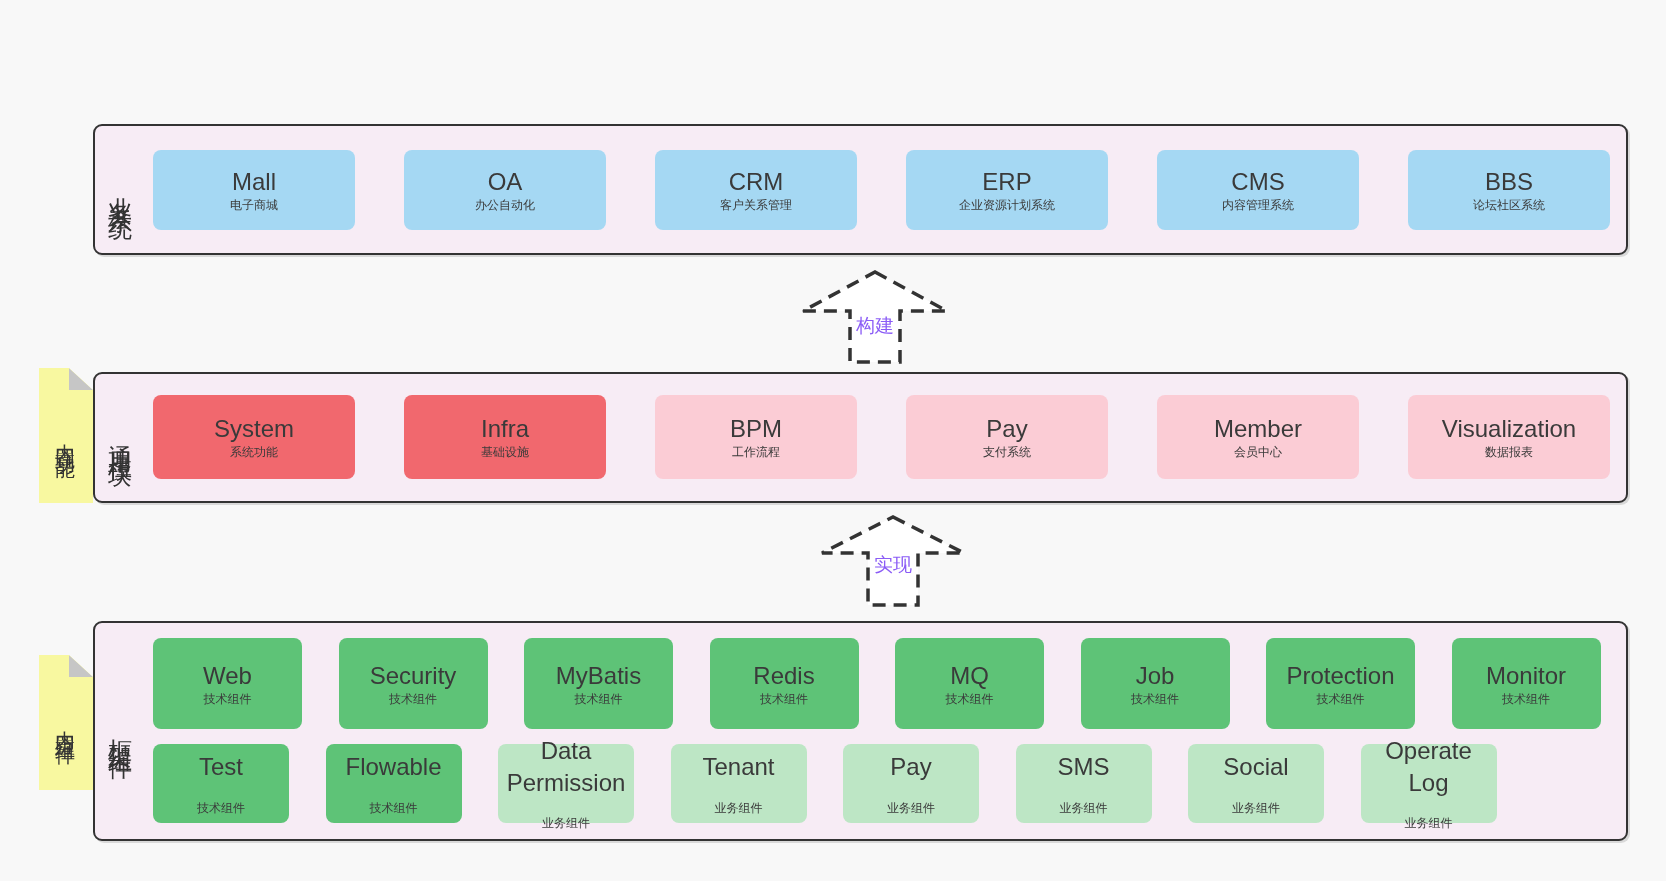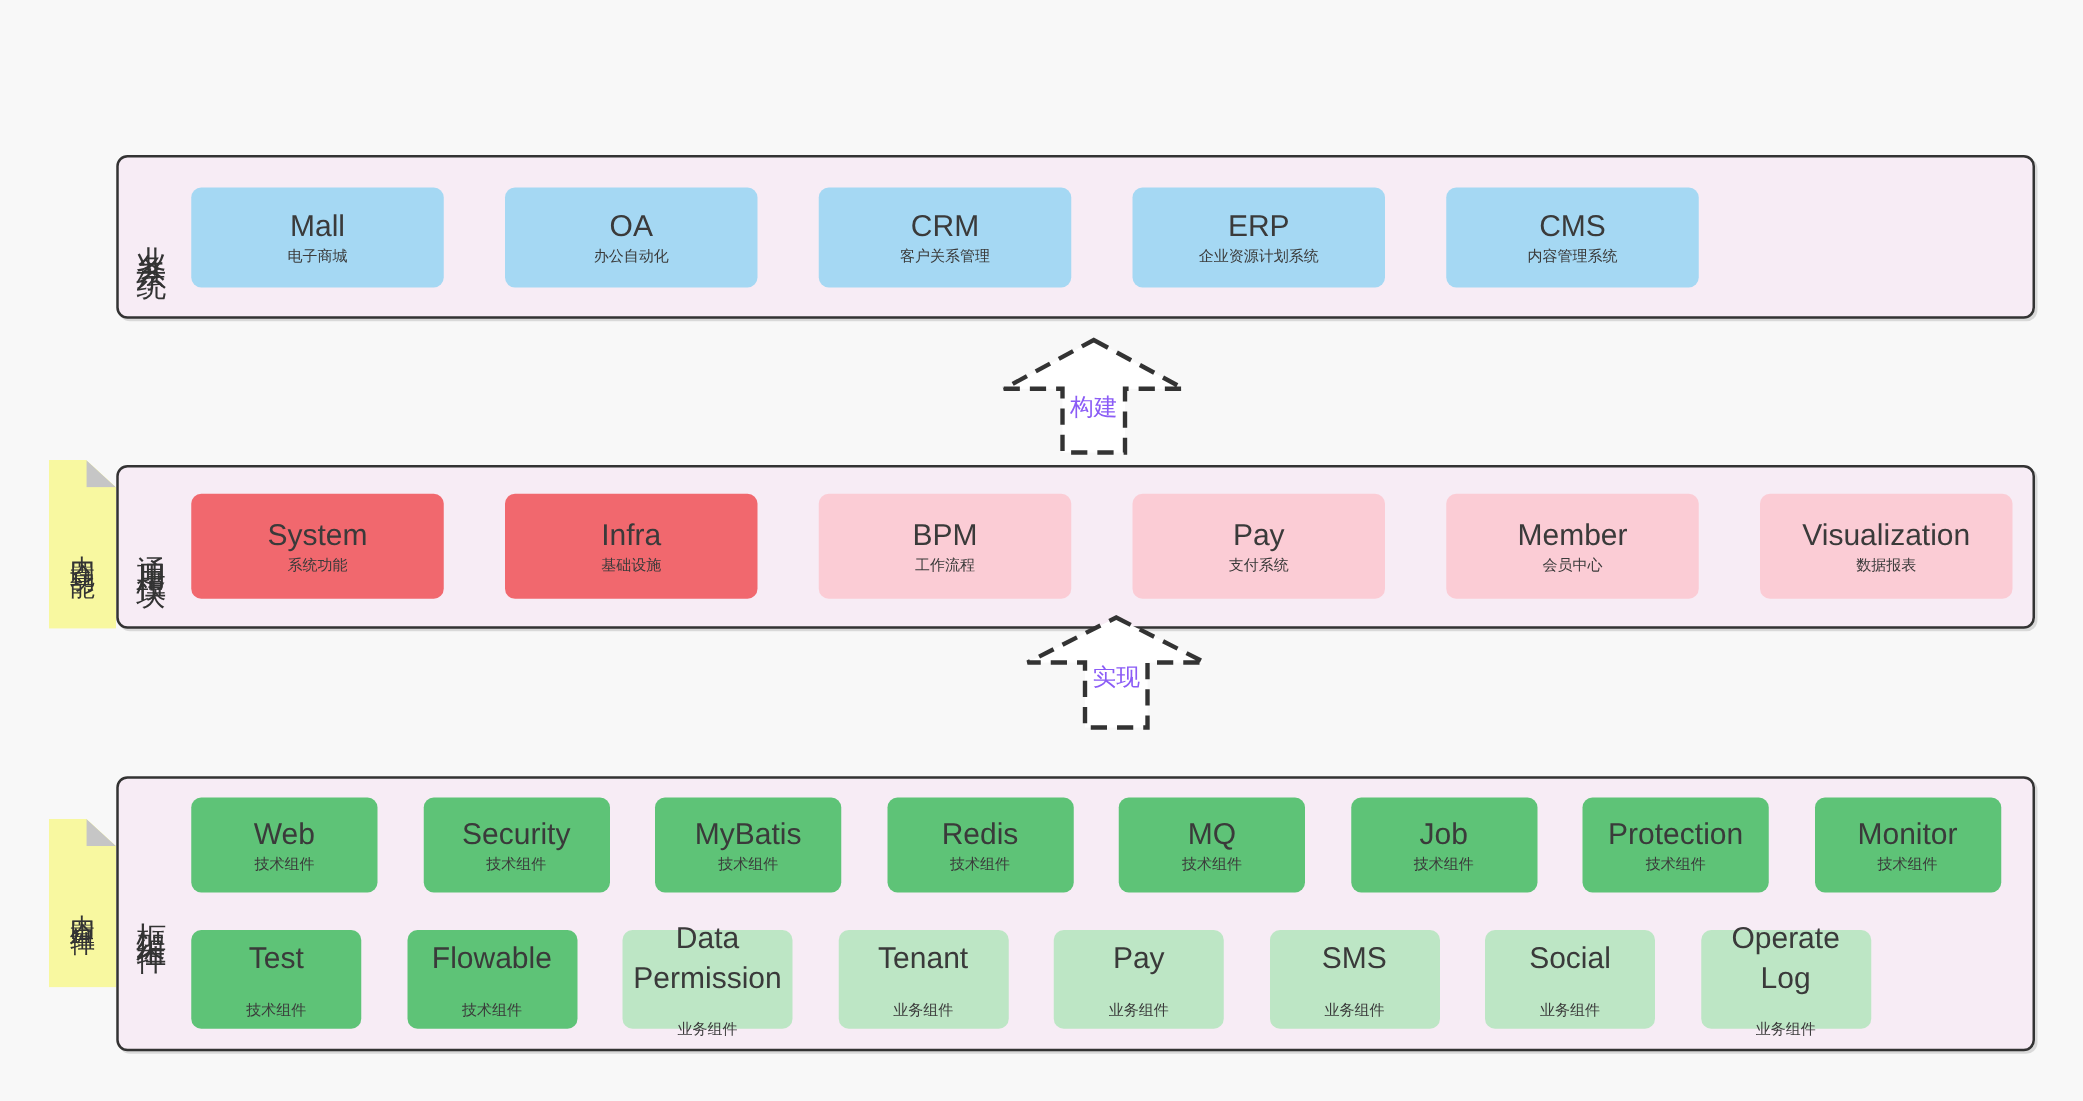--- a/index.html
+++ b/index.html
@@ -33,21 +33,21 @@
     font-size:24px;letter-spacing:6px;color:#333;
     white-space:nowrap;
   }
   
   .row{position:absolute;display:flex;}
   .row-l1{left:58px;top:24px;gap:49px;}
   .row-l1 .box{width:202px;height:80px;}
   .row-l2{left:58px;top:21px;gap:49px;}
   .row-l2 .box{width:202px;height:84px;}
   .row-l3a{left:58px;top:15px;gap:36.5px;}
-  .row-l3a .box{width:149px;height:76px;}
+  .row-l3a .box{width:149px;height:91px;}
   .row-l3b{left:58px;top:121px;gap:36.5px;}
   .row-l3b .box{width:136px;height:79px;gap:18px;}
   .box{
     box-sizing:border-box;
     border-radius:8px;
     display:flex;flex-direction:column;
     align-items:center;justify-content:center;
     text-align:center;
     color:var(--text,#3a3a3a);
     padding:2px 4px;
@@ -76,21 +76,21 @@
   .side-tab-label{
     position:absolute;left:50%;top:52%;
     transform:translate(-50%,-50%);
     writing-mode:vertical-rl;text-orientation:upright;
     font-size:20px;letter-spacing:5px;color:#333;
     white-space:nowrap;
   }
   
   .arrow{position:absolute;}
   .arrow1{left:795px;top:260px;width:165px;height:105px;}
-  .arrow2{left:810px;top:480px;width:168px;height:104px;}
+  .arrow2{left:810px;top:503px;width:168px;height:104px;}
   .arrow svg{position:absolute;left:0;top:0;overflow:visible;}
   .arrow path{
     fill:#ffffff;
     stroke:var(--border,#333333);
     stroke-width:3.5;
     stroke-dasharray:13 8;
   }
   .arrow-label{
     position:absolute;
     transform:translate(-50%,-50%);
@@ -121,20 +121,24 @@
           <div class="box-sub">客户关系管理</div>
         </div>
         <div class="box blue">
           <div class="box-name">ERP</div>
           <div class="box-sub">企业资源计划系统</div>
         </div>
         <div class="box blue">
           <div class="box-name">CMS</div>
           <div class="box-sub">内容管理系统</div>
         </div>
+        <div class="box blue">
+          <div class="box-name">BBS</div>
+          <div class="box-sub">论坛社区系统</div>
+        </div>
       </div>
   </section>
 
   <div class="arrow arrow1">
     <svg width="165" height="105" viewBox="0 0 165 105">
       <path d="M 80 12 L 152 51 L 105 51 L 105 102 L 55 102 L 55 51 L 8 51 Z"></path>
     </svg>
     <div class="arrow-label">构建</div>
   </div>
 

